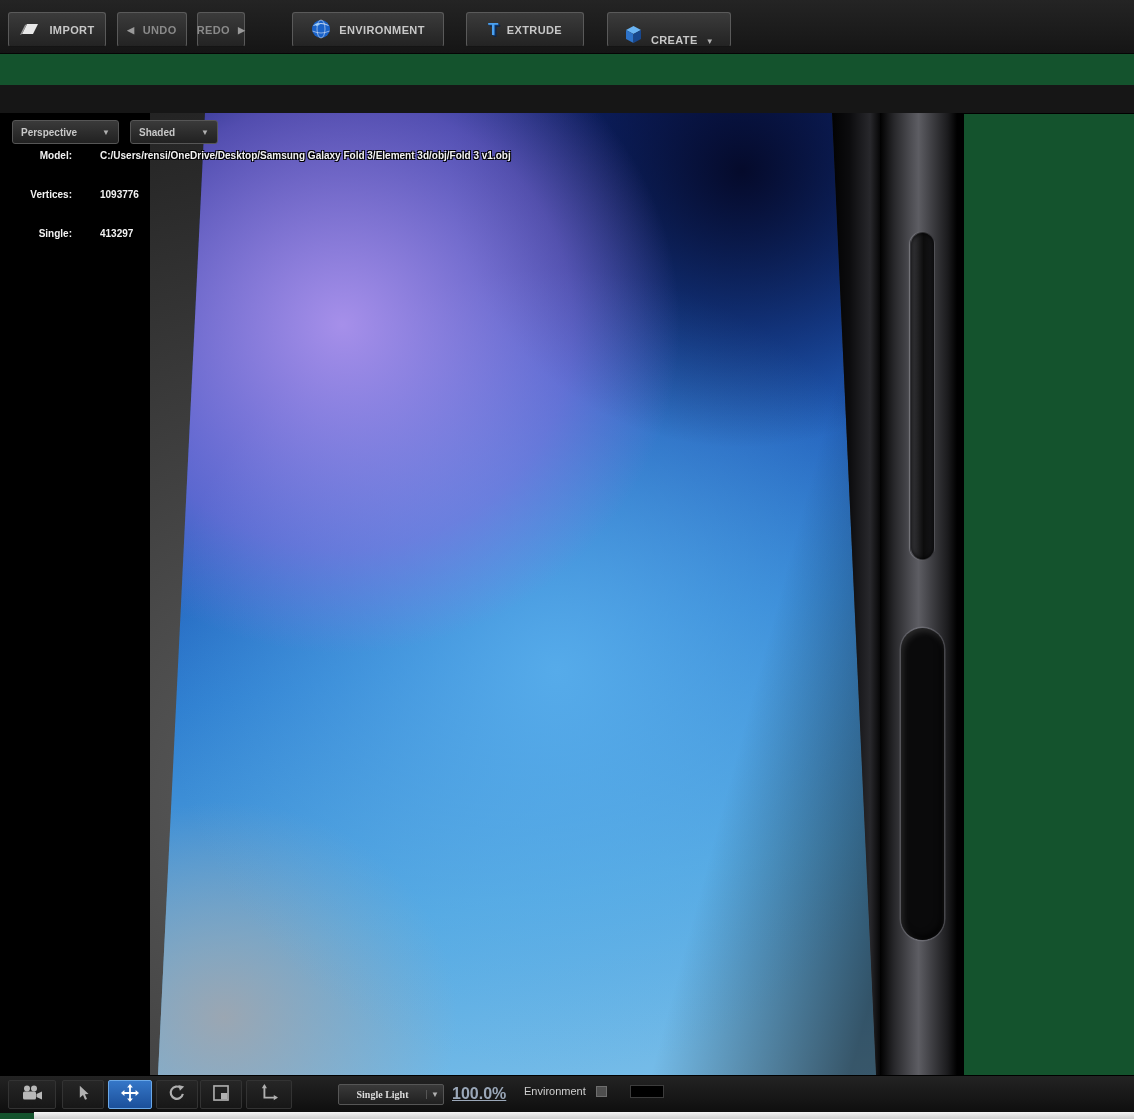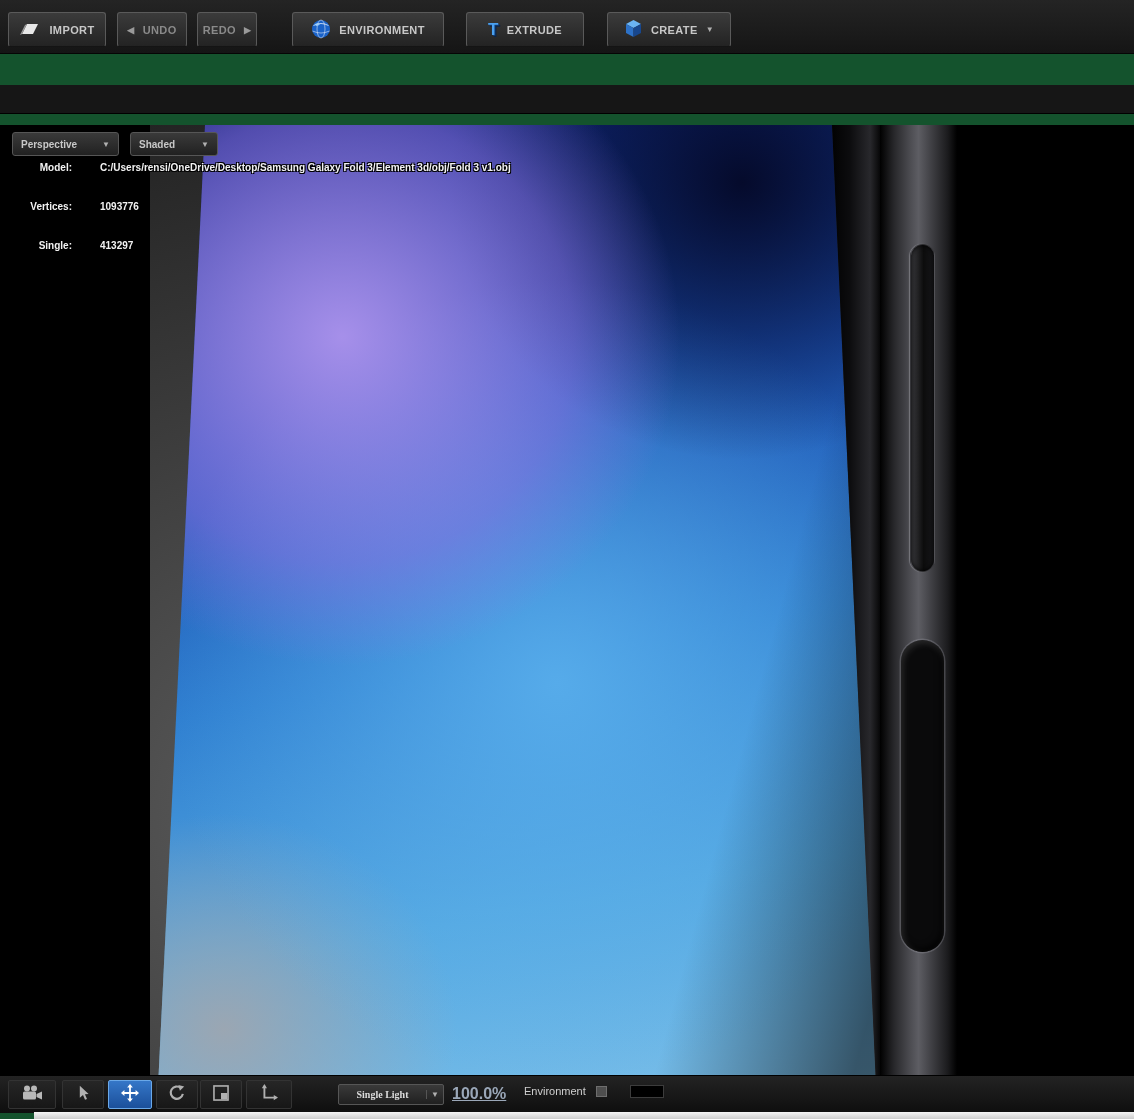--- a/index.html
+++ b/index.html
@@ -10,39 +10,39 @@
   .toolbar{position:absolute;top:0;left:0;width:100%;height:53px;
            background:linear-gradient(#242424,#151515);border-bottom:1px solid #050505;}
   .tb-btn{position:absolute;top:12px;height:35px;box-sizing:border-box;display:flex;
           align-items:center;justify-content:center;gap:8px;
           background:linear-gradient(#3b3b3b,#232323);border:1px solid #5a5a5a;
           border-bottom-color:#141414;border-radius:3px;color:#c8c8c8;
           font-size:11px;font-weight:bold;letter-spacing:.4px;cursor:pointer;}
   .tb-btn.dim{color:#8a8a8a;}
   .btn-import{left:8px;width:98px;}
   .btn-undo{left:117px;width:70px;}
-  .btn-redo{left:197px;width:60px;}
+  .btn-redo{left:197px;width:48px;}
   .btn-environment{left:292px;width:152px;}
   .btn-extrude{left:466px;width:118px;}
-  .btn-create{left:607px;width:124px;}
+  .btn-create{left:607px;width:124px;align-items:flex-end;}
   .arrow-glyph{font-size:9px;color:#9a9a9a;}
   .caret-glyph{font-size:8px;color:#b0b0b0;}
   .extrude-t{color:#4aa0f0;font-weight:bold;font-size:17px;line-height:1;
              text-shadow:1px 1px 0 #123a70,2px 2px 0 #0a2448;}
 
   
   .tabrow{position:absolute;top:57px;left:0;width:100%;height:28px;background:#0b0b0b;}
   .tab{position:absolute;left:2px;top:0;width:100px;height:28px;
        background:linear-gradient(#404040,#2d2d2d);color:#ddd;font-size:11px;font-weight:bold;
        display:flex;align-items:center;justify-content:center;border-radius:3px 3px 0 0;cursor:pointer;}
   .panel-spacer{position:absolute;top:85px;left:0;width:100%;height:28px;background:#161616;
                 border-bottom:1px solid #000;}
 
   
-  .viewport{position:absolute;top:125px;left:0;width:1134px;height:962px;background:#000;}
+  .viewport{position:absolute;top:113px;left:0;width:964px;height:962px;background:#000;}
   .scene{position:absolute;left:150px;top:0;width:807px;height:962px;overflow:hidden;
          background:radial-gradient(900px 760px at 28% 72%, #606060, #3e3e3e 52%, #202020 100%);}
   .phone-screen{position:absolute;left:0;top:0;width:740px;height:962px;
       clip-path:polygon(55px 0,682px 0,726px 962px,8px 962px);
       background:
         linear-gradient(105deg, rgba(0,0,0,0) 76%, rgba(0,0,0,.55) 96%),
         radial-gradient(60% 45% at 26% 22%, rgba(178,150,240,.92), rgba(150,118,232,.5) 52%, rgba(150,118,232,0) 76%),
         radial-gradient(55% 40% at 80% 6%, rgba(4,8,38,.95), rgba(4,8,38,0) 72%),
         radial-gradient(70% 55% at 55% 58%, rgba(92,178,238,.85), rgba(70,150,220,0) 76%),
         radial-gradient(45% 32% at 10% 94%, rgba(165,165,170,.85), rgba(165,165,170,0) 70%),

